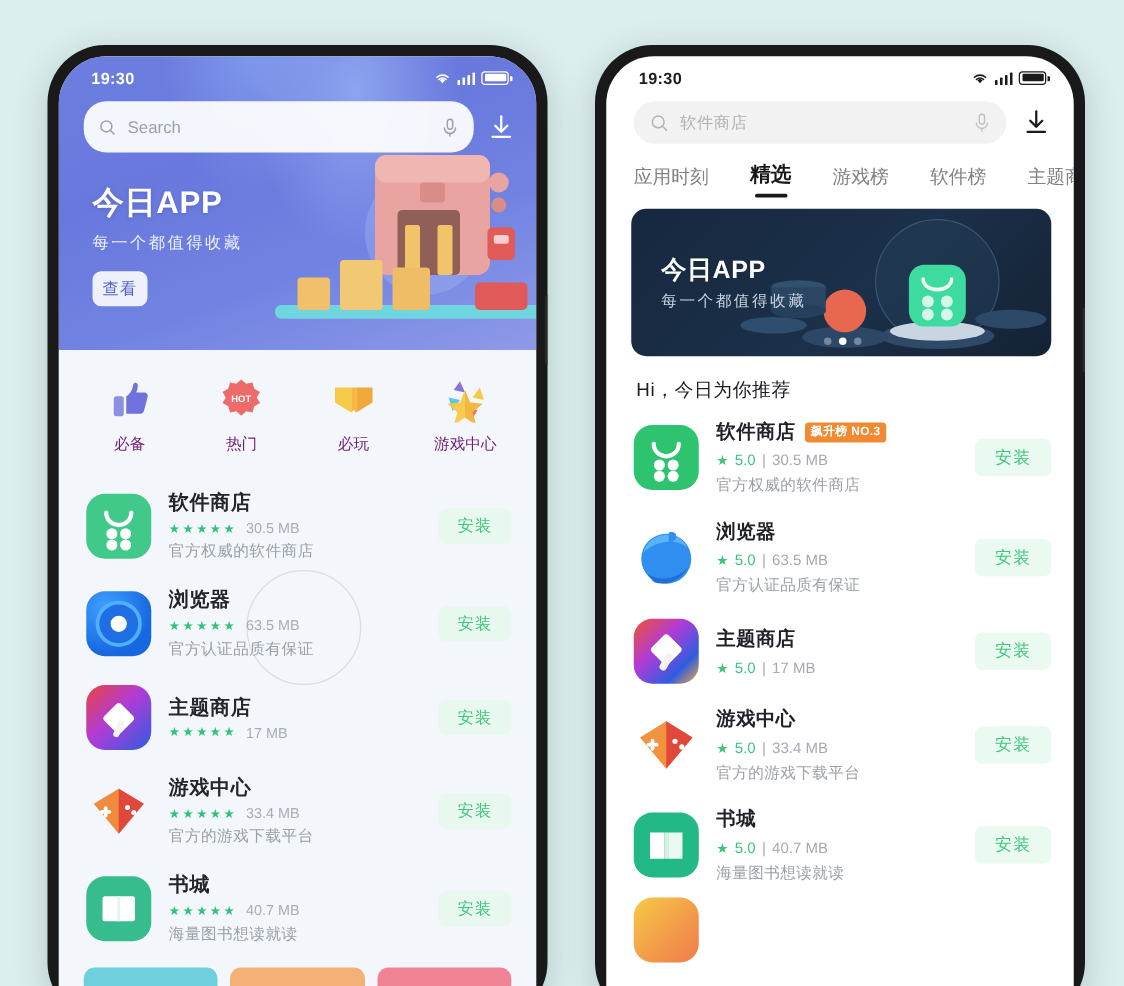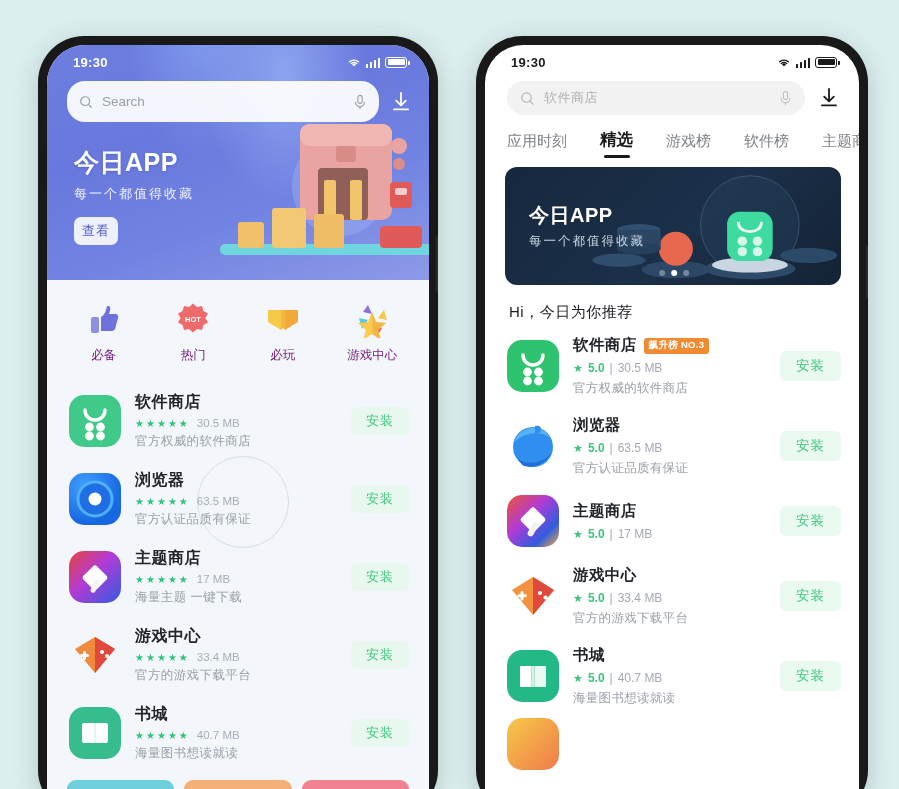--- a/index.html
+++ b/index.html
@@ -144,21 +144,21 @@
   .dots i { width:6px;height:6px;border-radius:50%;background:rgba(255,255,255,.35); display:block;}
   .dots i.on { background:#fff; }
 
   .rec-title { font-size: 15px; font-weight: normal; color:#1b1d22; padding: 18px 0 4px 24px; letter-spacing:.5px;}
 
   .approw2 { display:flex; align-items:center; gap: 14px; padding: 9px 18px 9px 22px; }
   .appname2 { font-size: 15.5px; font-weight:bold; color:#1f2228; letter-spacing:.4px; display:flex; align-items:center; gap:7px;}
   .rankbadge { background:#f08b33; color:#fff; font-size:9.5px; padding:1.5px 5px; border-radius:3px; font-weight:bold; letter-spacing:.3px;}
   .appmeta2 { font-size:12px; color:#a4a9b2; margin-top:5px; display:flex; align-items:center; gap:5px;}
   .appmeta2 .star { color:#3dc47d; font-size:11px;}
-  .appmeta2 .rate { color:#3dc47d;font-weight:bold; }
+  .appmeta2 .rate { color:#3dc47d; }
   .appdesc2 { font-size:12.5px; color:#9ba0a9; margin-top:5px; letter-spacing:.3px;}
   .appdesc2 .hl { color:#ef8f3c; }
   .install2 { flex:none; background:#eafaf0; color:#3ec77f; font-size:13.5px; padding:6px 16px; border-radius:6px; letter-spacing:1px;}
 </style>
 </head>
 <body style="background: rgb(220, 238, 238);">
 
 <div class="phone" id="phone-left">
   <div class="side-button" style="top:200px;height:56px;"></div>
   <div class="screen">
@@ -323,21 +323,20 @@
             <rect x="17" y="17" width="19" height="19" rx="3" transform="rotate(45 26 26)" fill="#fff"></rect>
             <rect x="24" y="28" width="5" height="14" rx="2.5" transform="rotate(25 26 34)" fill="#f3f3f3"></rect>
           </svg>
         </div>
         <div class="appmid">
           <div class="appname">主题商店</div>
           <div class="appmeta">
             <span class="stars">★★★★★</span>
             <span class="size">17 MB</span>
           </div>
-          <div class="appdesc">海量主题 一键下载</div>
         </div>
         <div class="install">安装</div>
       </div>
 
       <div class="approw">
         <div class="appicon" style="background:transparent">
           <svg viewBox="0 0 52 52" width="52" height="52">
             <path d="M6 20 26 8l20 12-20 24Z" fill="#f08a3c"></path>
             <path d="M26 8l20 12-20 24Z" fill="#e0483c"></path>
             <rect x="14" y="22" width="3" height="9" rx="1.5" fill="#fff"></rect>

